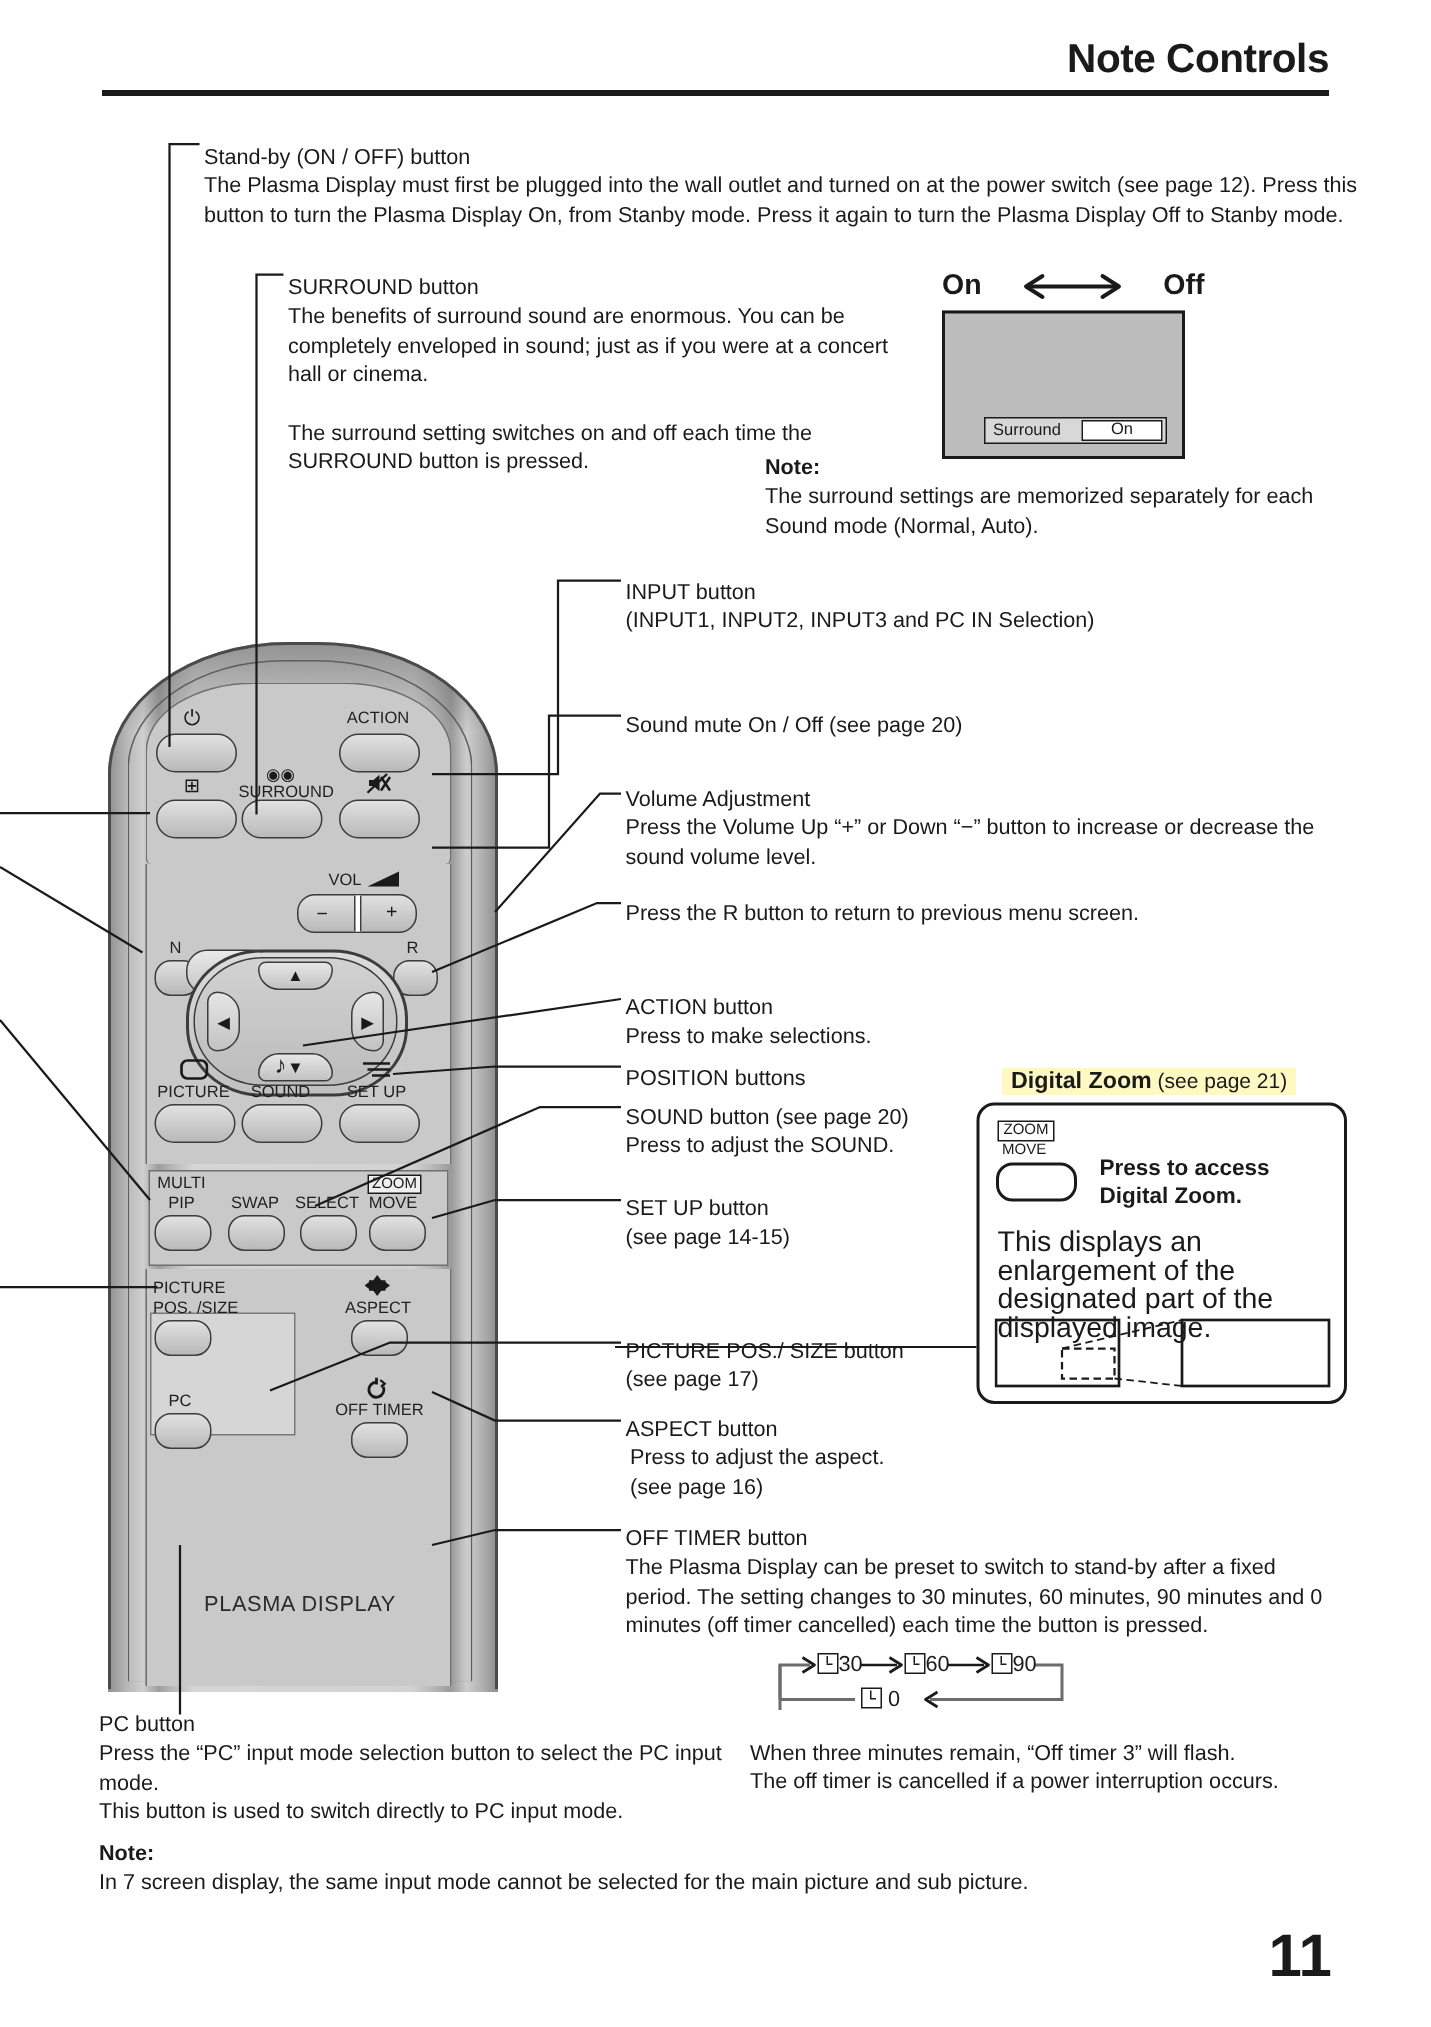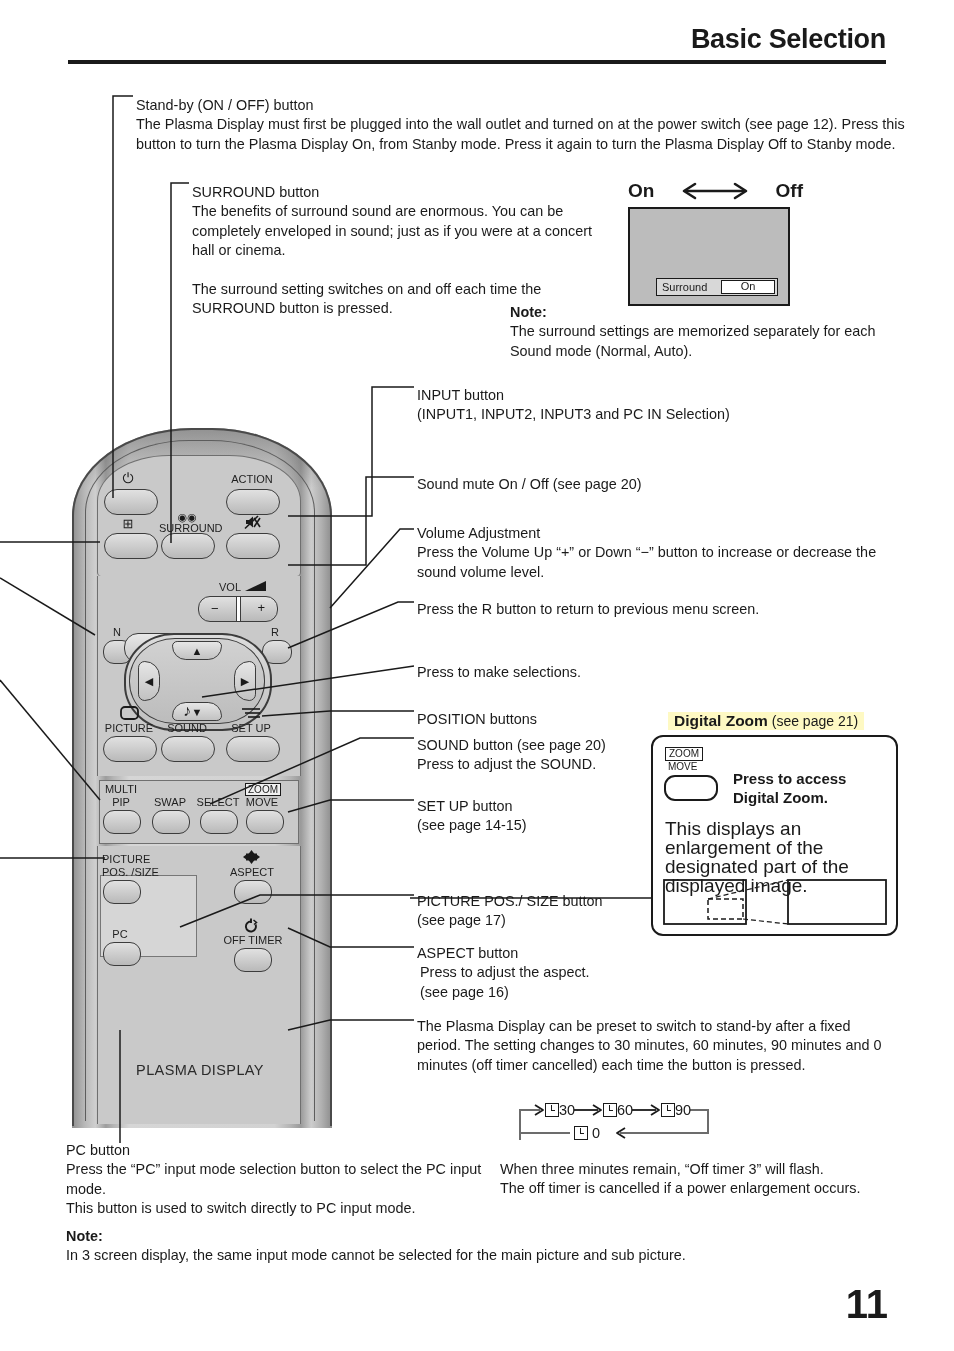--- a/index.html
+++ b/index.html
@@ -238,21 +238,21 @@
   #dp-ct .sq { width: 9px; height: 9px; background: #1a1a1a; }
 
   .zoomtag {
     position:absolute; border: 1.2px solid #1a1a1a; background: #f0f0f0;
     font-size: 10px; line-height: 11px; padding: 0 2px;
   }
 </style>
 </head>
 <body>
 
-<div class="abs" id="page-title">Basic Selection</div>
+<div class="abs" id="page-title">Note Controls</div>
 <div class="abs" id="header-rule"></div>
 
 <div class="abs block" style="left:136px; top:96px; width:780px;">
   <div class="hd">Stand-by (ON / OFF) button</div>
   <div>The Plasma Display must first be plugged into the wall outlet and turned on at the power switch (see page 12). Press this button to turn the Plasma Display On, from Stanby mode. Press it again to turn the Plasma Display Off to Stanby mode.</div>
 </div>
 
 <div class="abs block" style="left:192px; top:183px; width:400px;">
   <div class="hd">SURROUND button</div>
   <div>The benefits of surround sound are enormous. You can be completely enveloped in sound; just as if you were at a concert hall or cinema.</div>
@@ -293,20 +293,21 @@
 <div class="abs block" style="left:417px; top:524px; width:470px;">
   <div class="hd">Volume Adjustment</div>
   <div>Press the Volume Up “+” or Down “−” button to increase or decrease the sound volume level.</div>
 </div>
 
 <div class="abs block" style="left:417px; top:600px; width:470px;">
   <div>Press the R button to return to previous menu screen.</div>
 </div>
 
 <div class="abs block" style="left:417px; top:663px; width:420px;">
+  <div class="hd">ACTION button</div>
   <div>Press to make selections.</div>
 </div>
 
 <div class="abs block hd" style="left:417px; top:710px;">POSITION buttons</div>
 
 <div class="abs block" style="left:417px; top:736px; width:220px;">
   <div><span class="hd">SOUND button</span><span> (see page 20)</span></div>
   <div>Press to adjust the SOUND.</div>
 </div>
 
@@ -320,20 +321,21 @@
   <div>(see page 17)</div>
 </div>
 
 <div class="abs block" style="left:417px; top:944px; width:260px;">
   <div class="hd">ASPECT button</div>
   <div style="padding-left:3px;">Press to adjust the aspect.</div>
   <div style="padding-left:3px;">(see page 16)</div>
 </div>
 
 <div class="abs block" style="left:417px; top:1017px; width:478px;">
+  <div class="hd">OFF TIMER button</div>
   <div>The Plasma Display can be preset to switch to stand-by after a fixed period. The setting changes to 30 minutes, 60 minutes, 90 minutes and 0 minutes (off timer cancelled) each time the button is pressed.</div>
 </div>
 
 <div class="abs" id="offtimer-flow">
   <svg width="230" height="52" viewBox="0 0 230 52">
     <path d="M8,40 L8,10 L28,10" fill="none" stroke="#6c6c6c" stroke-width="2"></path>
     <polyline points="23,5 31,10 23,15" fill="none" stroke="#1a1a1a" stroke-width="1.8" stroke-linejoin="round"></polyline>
     <line x1="62" y1="10" x2="86" y2="10" stroke="#1a1a1a" stroke-width="1.8"></line>
     <polyline points="81,5 89,10 81,15" fill="none" stroke="#1a1a1a" stroke-width="1.8" stroke-linejoin="round"></polyline>
     <line x1="120" y1="10" x2="144" y2="10" stroke="#1a1a1a" stroke-width="1.8"></line>
@@ -344,21 +346,21 @@
     <line x1="8" y1="33" x2="8" y2="10" stroke="#6c6c6c" stroke-width="2"></line>
   </svg>
   <span class="tm-label" style="left:33px; top:2px;"><span class="tm-icon"></span><span>30</span></span>
   <span class="tm-label" style="left:91px; top:2px;"><span class="tm-icon"></span><span>60</span></span>
   <span class="tm-label" style="left:149px; top:2px;"><span class="tm-icon"></span><span>90</span></span>
   <span class="tm-label" style="left:62px; top:25px;"><span class="tm-icon"></span> <span>0</span></span>
 </div>
 
 <div class="abs block" style="left:500px; top:1160px; width:410px;">
   <div>When three minutes remain, “Off timer 3” will flash.</div>
-  <div>The off timer is cancelled if a power enlargement occurs.</div>
+  <div>The off timer is cancelled if a power interruption occurs.</div>
 </div>
 
 <div class="abs" id="digital-zoom-panel">
   <div id="dz-zoomtag">ZOOM</div>
   <div id="dz-movetag">MOVE</div>
   <div id="dz-btn"></div>
   <div id="dz-press">
     <div>Press to access</div>
     <div>Digital Zoom.</div>
   </div>
@@ -378,21 +380,21 @@
 </div>
 
 <div class="abs block" style="left:66px; top:1141px; width:420px;">
   <div class="hd">PC button</div>
   <div>Press the “PC” input mode selection button to select the PC input mode.</div>
   <div>This button is used to switch directly to PC input mode.</div>
 </div>
 
 <div class="abs block" style="left:66px; top:1227px; width:820px;">
   <div class="note-hd">Note:</div>
-  <div>In 3 screen display, the same input mode cannot be selected for the main picture and sub picture.</div>
+  <div>In 7 screen display, the same input mode cannot be selected for the main picture and sub picture.</div>
 </div>
 
 <div class="abs" style="right:66px; top:1282px; font-size:40px; font-weight:bold;">11</div>
 
 <div class="abs" id="remote">
   <div id="remote-body">
     <div id="remote-top-shade"></div>
   </div>
   <div id="remote-outline"></div>
   <div id="remote-inner-outline"></div>

